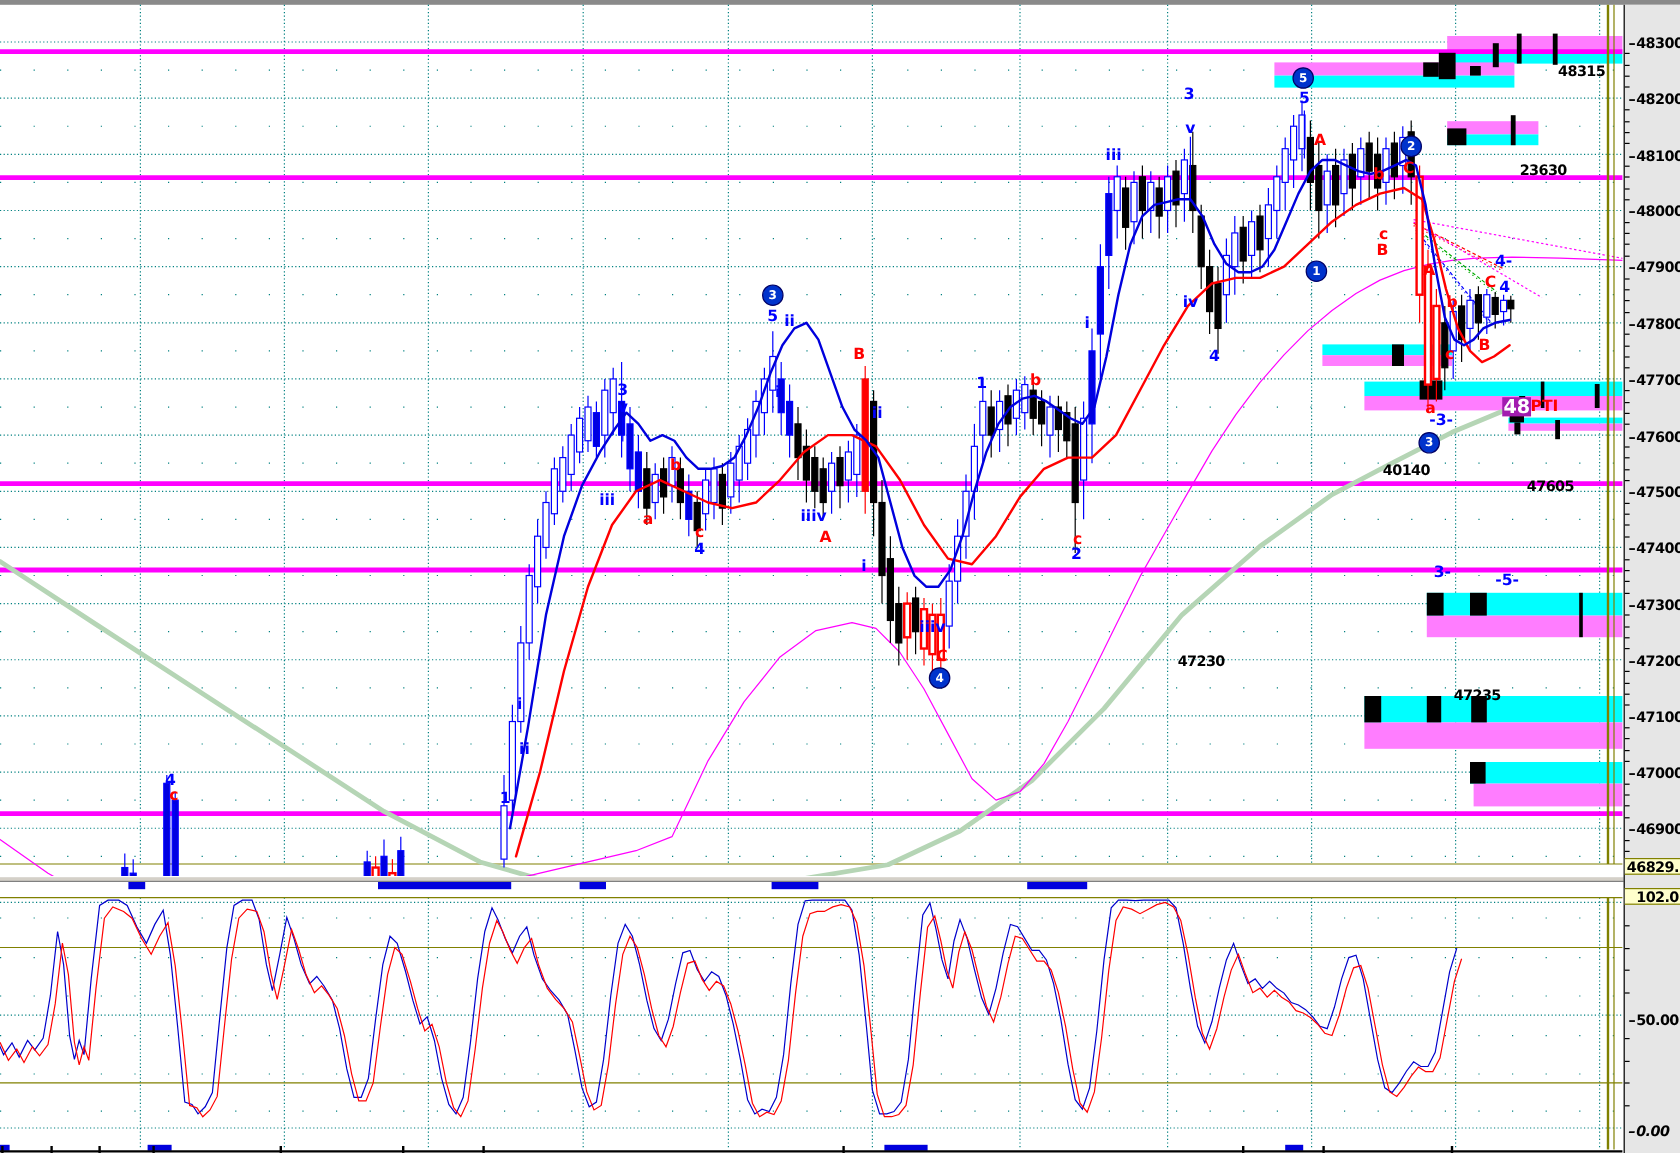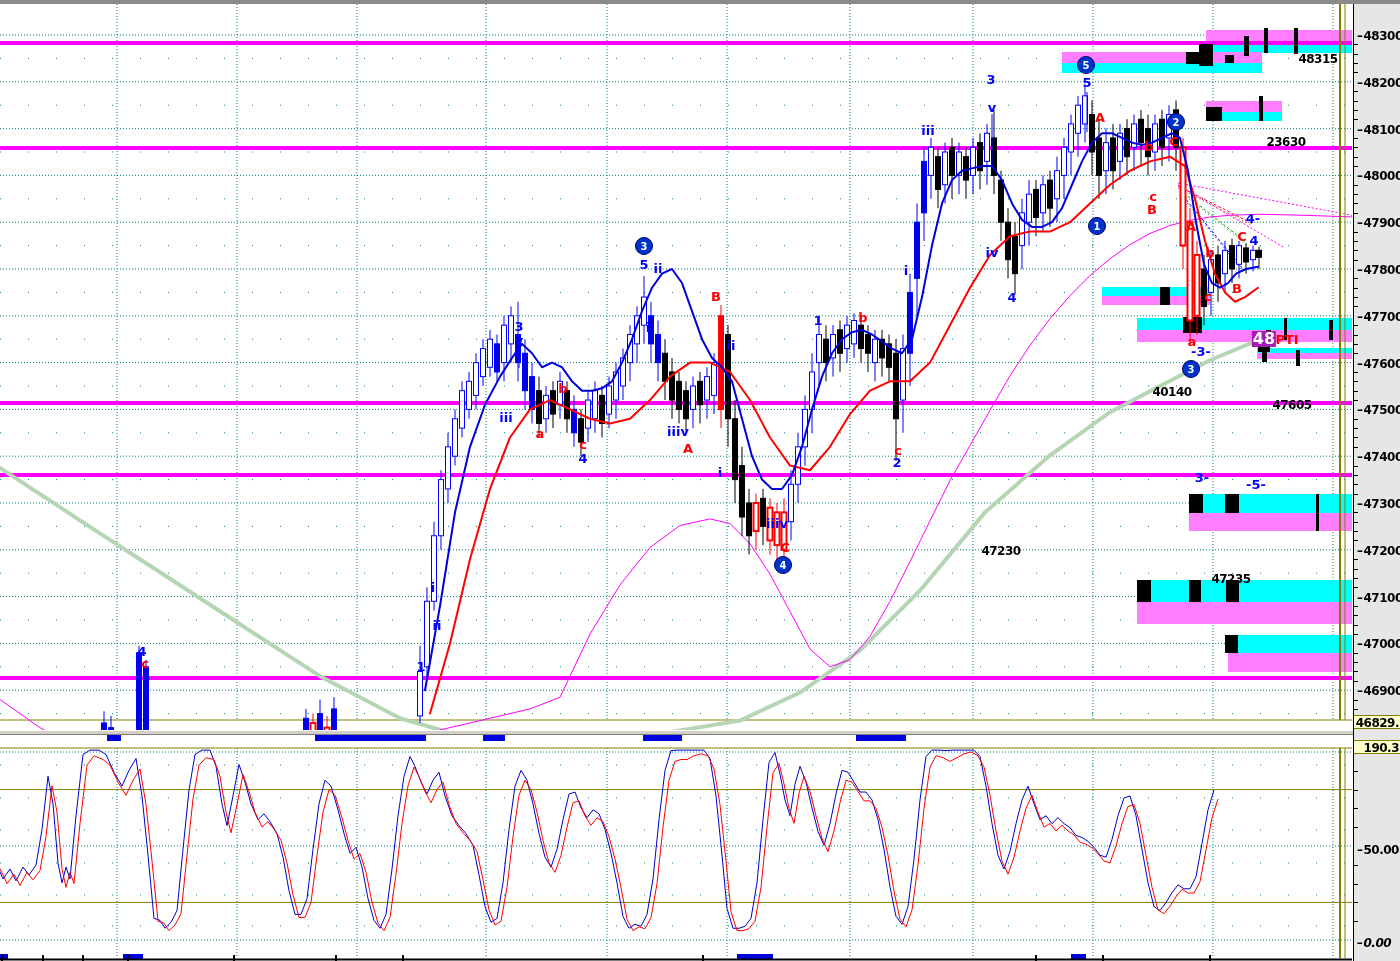--- a/index.html
+++ b/index.html
@@ -598,17 +598,17 @@
         <div class="axtick" style="top: 766.8px;"></div>
         <div class="axtick" style="top: 785.6px;"></div>
         <div class="axtick" style="top: 804.4px;"></div>
         <div class="axtick" style="top: 823.2px;"></div>
         <div class="axtick" style="top: 860.8px;"></div>
         <div class="axtick" style="top: 879.6px;"></div>
         <div class="axtick" style="top: 898.4px;"></div>
         <div class="axtick" style="top: 917.2px;"></div>
       </div>
     <div class="valbox" style="top:711px;height:14px;">46829.</div>
-    <div class="valbox" style="top:736px;height:14px;">190.3</div>
+    <div class="valbox" style="top:736px;height:14px;">102.0</div>
     <div class="axlbl" style="top:839px;">50.00</div>
     <div class="axlbl" style="top:932px;font-style:italic;">0.00</div>
   </div>
 </div>
 
 </body></html>

